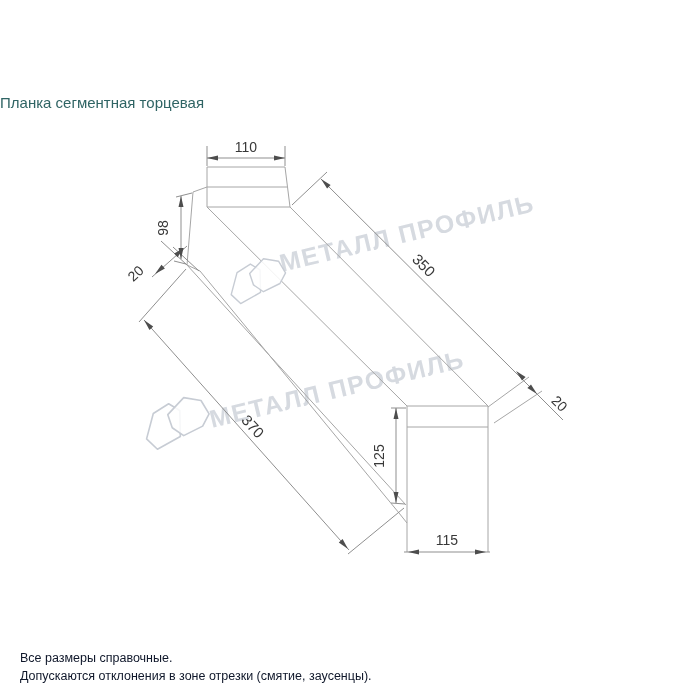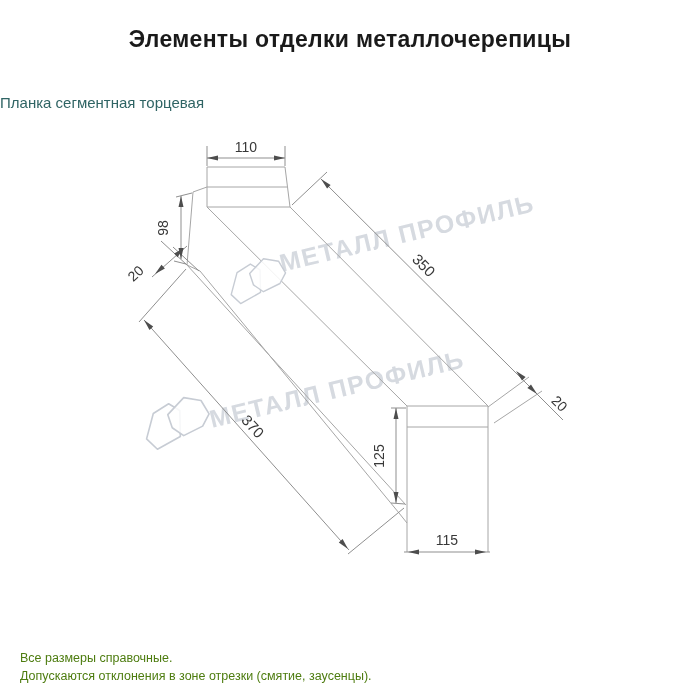--- a/index.html
+++ b/index.html
@@ -11,40 +11,39 @@
     position:absolute;top:26px;left:0;width:100%;text-align:center;
     font-size:23px;font-weight:bold;color:#1a1a1a;letter-spacing:0.3px;
   }
   .subtitle{
     position:absolute;top:93px;left:0;width:100%;
     font-size:15px;line-height:19px;color:#2f6464;
   }
   .subtitle span{display:block;}
   .drawing{position:absolute;left:0;top:0;}
   .footer{
-    position:absolute;left:20px;top:649px;font-size:12.5px;line-height:18px;color:#4d7c0f;
+    position:absolute;left:20px;top:649px;font-size:12.5px;line-height:18px;color:#0f172a;
   }
   
   .part-line{stroke:#a6a6a6;stroke-width:1;fill:none;}
   .dim-line{stroke:#8f8f8f;stroke-width:1;fill:none;}
   .arrow{fill:#4d4d4d;stroke:none;}
   .dim-label{fill:#383838;font-size:14px;font-family:"Liberation Sans",sans-serif;}
   .dim-label-lg{fill:#383838;font-size:15px;font-family:"Liberation Sans",sans-serif;}
   .wm-text{
     fill:#ccd1d9;opacity:0.8;font-family:"Liberation Sans",sans-serif;
     font-size:25px;font-weight:bold;letter-spacing:1.5px;
   }
   .wm-logo{fill:#ffffff;fill-opacity:0.85;stroke:#c7ccd4;stroke-width:1.4;stroke-linejoin:round;}
 </style>
 </head>
 <body>
 
 <div class="stage">
 
-  <div class="title">Элементы отделки металлочерепицы</div>
 
   <div class="subtitle">
     <span>Планка сегментная торцевая</span>
   </div>
 
   <svg class="drawing" width="700" height="700" viewBox="0 0 700 700" xmlns="http://www.w3.org/2000/svg">
 
     <g>
       <text class="wm-text" transform="translate(282,272) rotate(-13.5)">МЕТАЛЛ ПРОФИЛЬ</text>
       <text class="wm-text" transform="translate(212,428) rotate(-13.5)">МЕТАЛЛ ПРОФИЛЬ</text>

